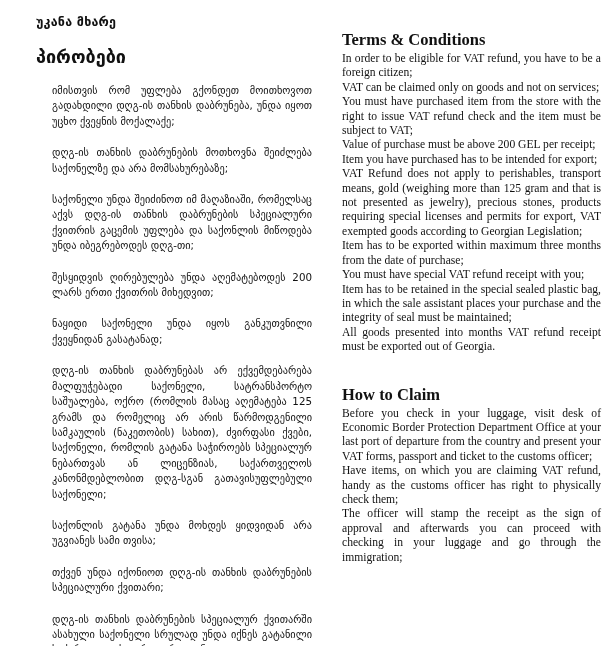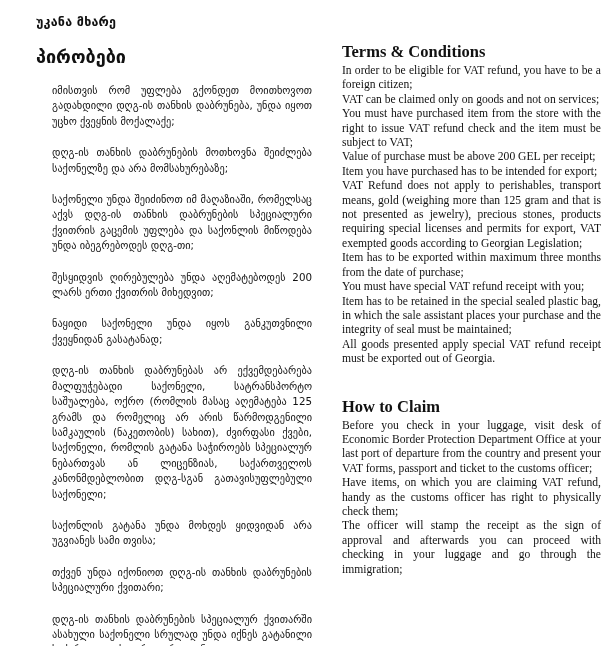--- a/index.html
+++ b/index.html
@@ -37,21 +37,21 @@
     font-size: 10.3px;
     line-height: 15.4px;
     margin: 16px;
     text-align: justify;
   }
   .col-left p.gap { margin-top: 15px; }
   
   .col-right {
     box-sizing: border-box;
     width: 281px;
-    padding: 42px 10px 0 12px;
+    padding: 30px 10px 0 12px;
   }
   .en {
     font-family: "Liberation Serif", "DejaVu Serif", serif;
   }
   .col-right h2 {
     font-size: 16.5px;
     font-weight: bold;
     margin: 0 0 2px 0;
   }
   .col-right h2.second { margin-top: 30px; }
@@ -91,21 +91,21 @@
     <h2>Terms &amp; Conditions</h2>
     <p>In order to be eligible for VAT refund, you have to be a foreign citizen;</p>
     <p class="gap">VAT can be claimed only on goods and not on services;</p>
     <p>You must have purchased item from the store with the right to issue VAT refund check and the item must be subject to VAT;</p>
     <p>Value of purchase must be above 200 GEL per receipt;</p>
     <p>Item you have purchased has to be intended for export;</p>
     <p class="gap">VAT Refund does not apply to perishables, transport means, gold (weighing more than 125 gram and that is not presented as jewelry), precious stones, products requiring special licenses and permits for export, VAT exempted goods according to Georgian Legislation;</p>
     <p class="gap">Item has to be exported within maximum three months from the date of purchase;</p>
     <p class="gap">You must have special VAT refund receipt with you;</p>
     <p class="gap">Item has to be retained in the special sealed plastic bag, in which the sale assistant places your purchase and the integrity of seal must be maintained;</p>
-    <p>All goods presented apply special VAT refund receipt must be exported out of Georgia.</p>
+    <p>All goods presented into months VAT refund receipt must be exported out of Georgia.</p>
 
     <h2 class="second">How to Claim</h2>
     <p>Before you check in your luggage, visit desk of Economic Border Protection Department Office  at your last port of departure from the country and present your VAT forms, passport and ticket to the customs officer;</p>
     <p class="gap">Have items, on which you are claiming VAT refund, handy as the customs officer has right to physically check them;</p>
     <p>The officer will stamp the receipt as the sign of approval and afterwards you can proceed with checking in your luggage and go through the immigration;</p>
 
   </div>
 
 </div>
 

